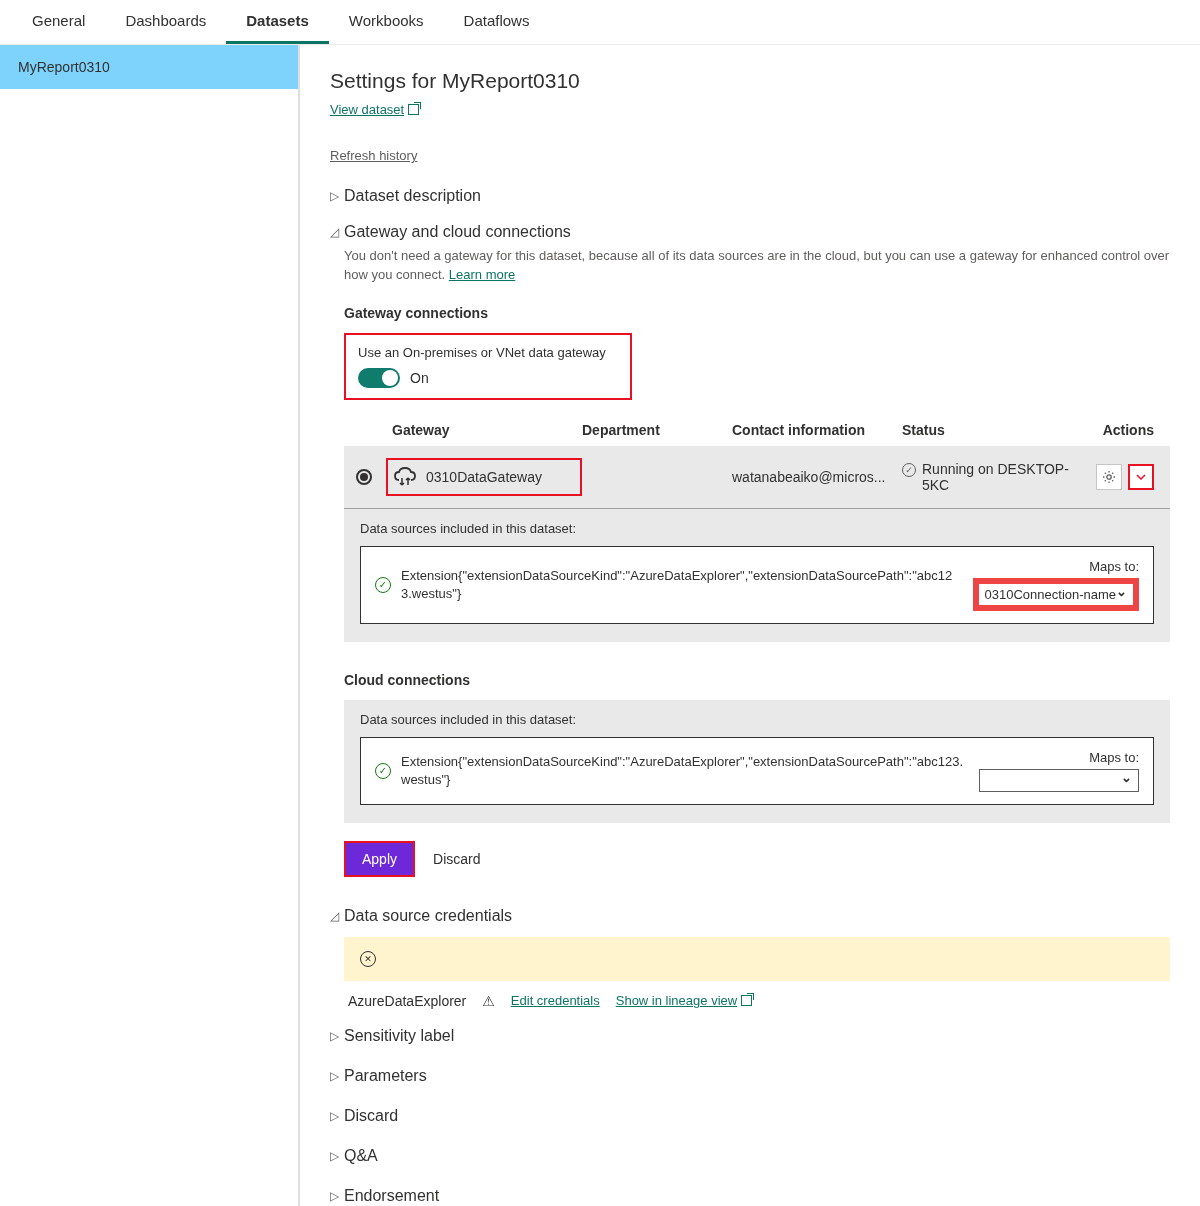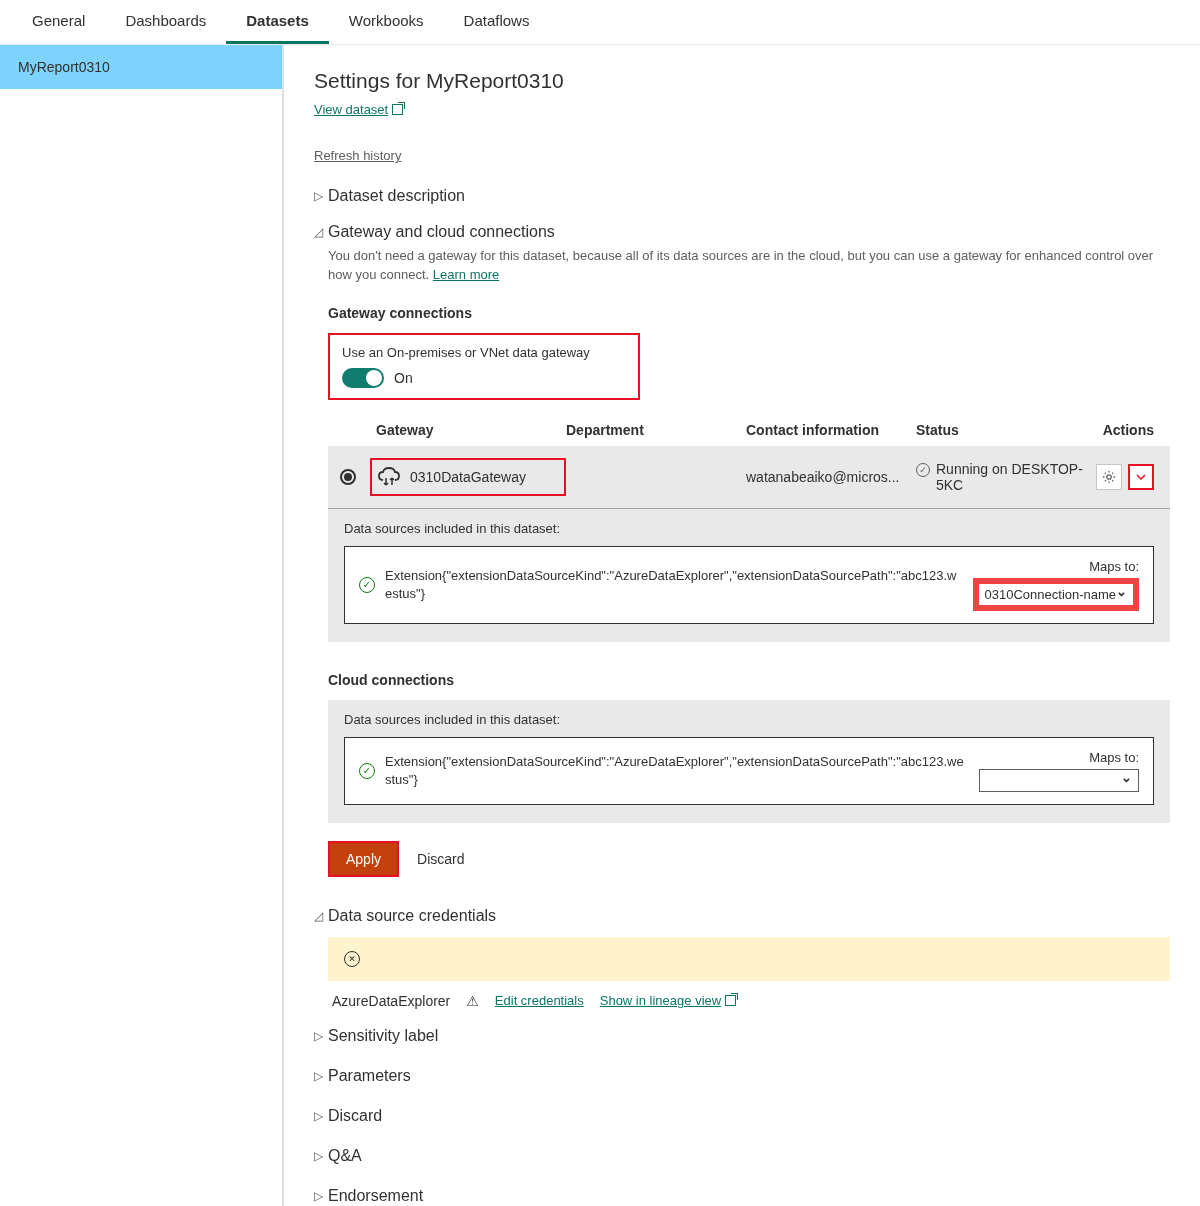--- a/index.html
+++ b/index.html
@@ -24,31 +24,31 @@
     
     .section-header { display: flex; align-items: center; gap: 2px; cursor: pointer; margin-top: 14px; }
     .section-header .tri { font-size: 12px; color: #605e5c; width: 12px; }
     .section-header .title { font-size: 16px; color: #323130; }
     
     .section-body { margin-left: 14px; margin-top: 6px; }
     .section-desc { font-size: 13px; color: #605e5c; line-height: 1.45; margin-bottom: 14px; }
     
     .subheader { font-weight: 600; font-size: 14px; margin: 20px 0 12px 0; }
     
-    .toggle-box { border: 2px solid #e81123; padding: 10px 12px; display: inline-block; width: 312px; }
+    .toggle-box { border: 2px solid #e81123; padding: 10px 12px; display: inline-block; width: 288px; }
     .toggle-label { font-size: 13px; margin-bottom: 8px; }
     .toggle-row { display: flex; align-items: center; gap: 10px; }
     .toggle { width: 42px; height: 20px; background: #107c6e; border-radius: 10px; position: relative; cursor: pointer; }
     .toggle::after { content: ""; position: absolute; right: 2px; top: 2px; width: 16px; height: 16px; background: #fff; border-radius: 50%; }
     
     .table { margin-top: 14px; }
     .thead { display: flex; align-items: center; padding: 8px 12px; font-weight: 600; font-size: 14px; }
     .col-radio { width: 36px; }
     .col-gw { width: 190px; }
-    .col-dept { width: 180px; }
+    .col-dept { width: 150px; }
     .col-contact { width: 170px; }
     .col-status { width: 180px; }
     .col-actions { flex: 1; text-align: right; padding-right: 4px; }
     
     .trow { display: flex; align-items: center; background: #e9e9e9; padding: 12px; border-bottom: 1px solid #a19f9d; }
     .gw-cell { display: flex; align-items: center; gap: 8px; border: 2px solid #e81123; padding: 6px 12px 6px 4px; margin-left: -6px; }
     .radio { width: 16px; height: 16px; border: 2px solid #323130; border-radius: 50%; display: flex; align-items: center; justify-content: center; cursor: pointer; }
     .radio::after { content: ""; width: 8px; height: 8px; background: #323130; border-radius: 50%; }
     .status-cell { display: flex; align-items: flex-start; gap: 6px; }
     .check-circle { width: 14px; height: 14px; border: 1.5px solid #605e5c; border-radius: 50%; flex-shrink: 0; display: flex; align-items: center; justify-content: center; margin-top: 2px; }
@@ -63,21 +63,21 @@
     .green-check { width: 16px; height: 16px; border: 1.5px solid #107c10; border-radius: 50%; display: flex; align-items: center; justify-content: center; flex-shrink: 0; }
     .green-check::after { content: "✓"; font-size: 10px; color: #107c10; }
     .ds-text { font-size: 13px; flex: 1; line-height: 1.4; word-break: break-all; }
     .maps-col { text-align: right; }
     .maps-label { font-size: 13px; margin-bottom: 4px; }
     .dropdown { border: 1px solid #605e5c; padding: 3px 6px; font-size: 13px; min-width: 160px; background: #fff; }
     .dropdown.highlight { border: 6px solid #ef4444; }
     .dropdown::after { content: " ⌄"; font-weight: bold; float: right; margin-top: -3px; }
     
     .btn-row { display: flex; gap: 18px; align-items: center; margin-top: 18px; }
-    .btn-primary { background: #c2410c; color: #fff; border: 2px solid #e81123; padding: 8px 16px; cursor: pointer; font-size: 14px; }
+    .btn-primary { background: #6d28d9; color: #fff; border: 2px solid #e81123; padding: 8px 16px; cursor: pointer; font-size: 14px; }
     .btn-link { background: none; border: none; color: #323130; cursor: pointer; font-size: 14px; }
     
     .warning-banner { background: #fff4ce; padding: 14px 16px; margin: 12px 0; display: flex; align-items: center; gap: 10px; font-size: 14px; }
     .warn-icon { width: 16px; height: 16px; border: 1.5px solid #323130; border-radius: 50%; display: flex; align-items: center; justify-content: center; flex-shrink: 0; }
     .warn-icon::after { content: "✕"; font-size: 9px; }
     
     .cred-row { display: flex; align-items: center; gap: 16px; margin: 8px 4px; font-size: 14px; }
     .tri-warn { font-size: 14px; }
     
     svg { display: block; }

